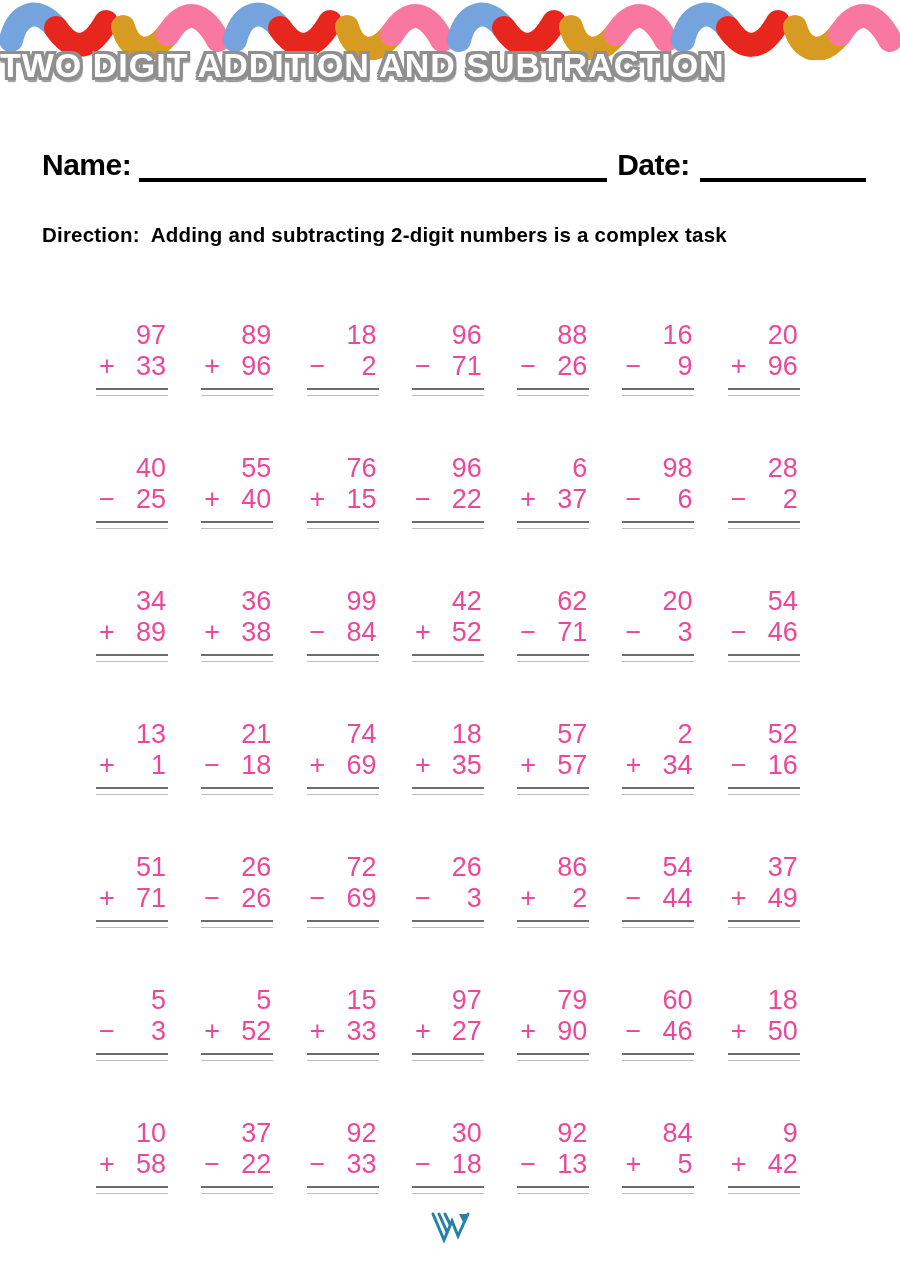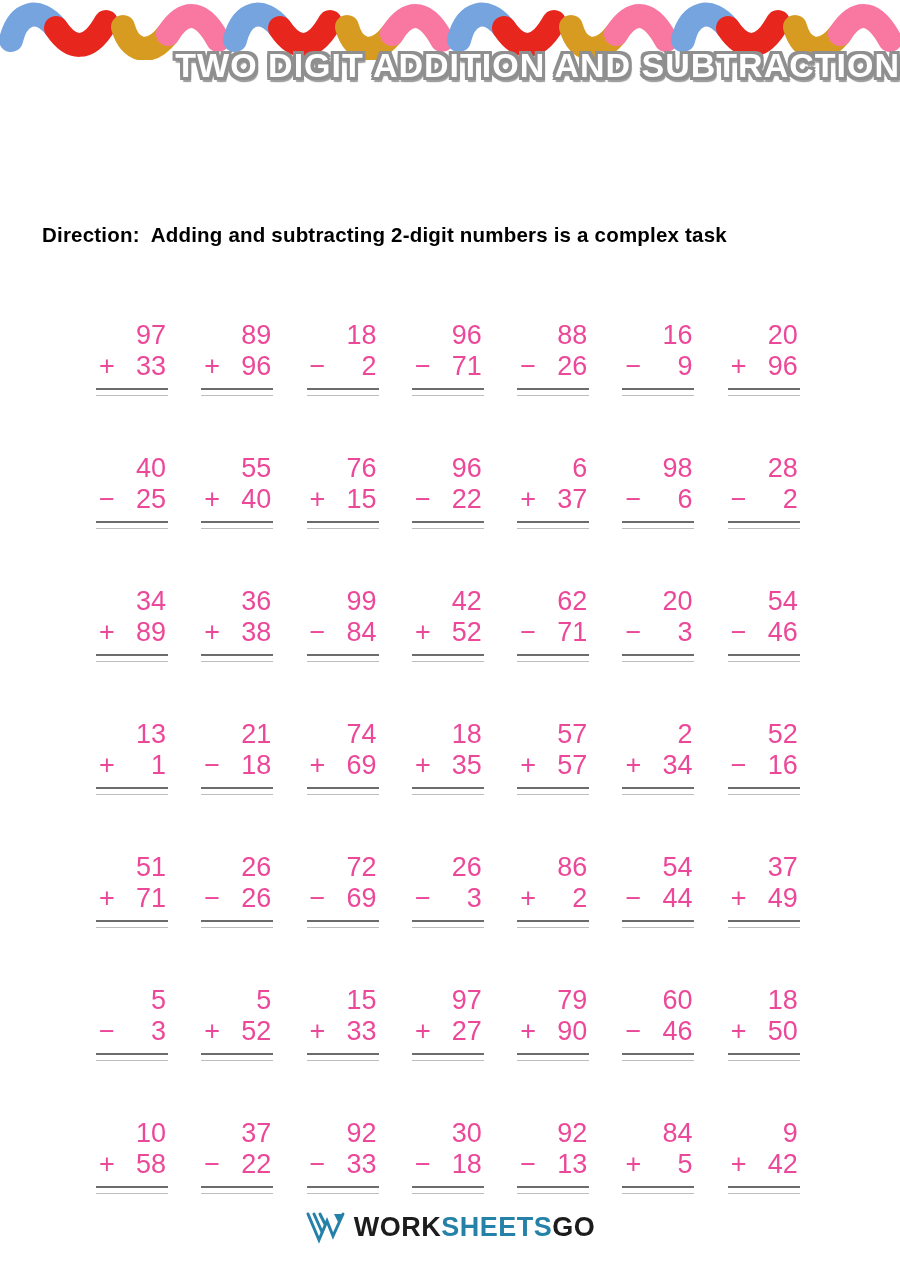--- a/index.html
+++ b/index.html
@@ -6,21 +6,21 @@
   .page {
     position:relative; width:900px; height:1274px; background:#ffffff;
     font-family:"Liberation Sans", sans-serif; overflow:hidden;
   }
   
   .waves { position:absolute; top:2px; left:0; width:900px; height:58px; }
 
   
   .title {
     position:absolute; top:46px; left:0; width:900px; margin:0;
-    text-align:right; font-size:34px; font-weight:bold; letter-spacing:1px;
+    text-align:left; font-size:34px; font-weight:bold; letter-spacing:1px;
     color:#ffffff;
     text-shadow:
       -3px -3px 0 #8f8f8f, 3px -3px 0 #8f8f8f, -3px 3px 0 #8f8f8f, 3px 3px 0 #8f8f8f,
       -3px 0 0 #8f8f8f, 3px 0 0 #8f8f8f, 0 -3px 0 #8f8f8f, 0 3px 0 #8f8f8f,
       -2px 2px 0 #8f8f8f, 2px 2px 0 #8f8f8f, 0 5px 1px #9d9d9d, 3px 5px 1px #9d9d9d;
   }
 
   
   .namedate {
     position:absolute; top:148px; left:42px; right:24px;
@@ -77,20 +77,26 @@
       <path d="M571,25 C578,50 598,55 616,32" stroke="#D89B22" stroke-width="24" stroke-linecap="round" fill="none"></path>
       <path d="M616,32 C630,10 648,4 666,38" stroke="#F978A2" stroke-width="24" stroke-linecap="round" fill="none"></path>
       <path d="M683,38 C690,10 710,4 728,26" stroke="#76A4DF" stroke-width="24" stroke-linecap="round" fill="none"></path>
       <path d="M728,26 C742,47 760,52 778,20" stroke="#E7271E" stroke-width="24" stroke-linecap="round" fill="none"></path>
       <path d="M795,25 C802,50 822,55 840,32" stroke="#D89B22" stroke-width="24" stroke-linecap="round" fill="none"></path>
       <path d="M840,32 C854,10 872,4 890,38" stroke="#F978A2" stroke-width="24" stroke-linecap="round" fill="none"></path>
     </svg>
 
   <h1 class="title">TWO DIGIT ADDITION AND SUBTRACTION</h1>
 
+  <div class="namedate">
+    <span class="lbl">Name:</span>
+    <span class="line name-line"></span>
+    <span class="lbl">Date:</span>
+    <span class="line date-line"></span>
+  </div>
 
   <p class="direction"><span>Direction:  Adding and subtracting 2-digit numbers is a complex task</span><br></p>
 
   <div class="grid">
       <div class="cell">
            <div class="num">97</div>
            <div class="second">
              <span class="op">+</span>
              <span class="num">33</span>
            </div>
@@ -482,16 +488,15 @@
          </div>
     </div>
 
   <div class="footer">
     <svg width="40" height="34" viewBox="0 0 40 34" xmlns="http://www.w3.org/2000/svg">
       <path class="wstroke" d="M3,4 L14,30 L22,11 L28,26 L38,4" fill="none" stroke-width="3" stroke-linecap="round" stroke-linejoin="miter" stroke="#2581A8"></path>
       <path class="wstroke" d="M9,4 L17,22" fill="none" stroke-width="3" stroke-linecap="round" stroke="#2581A8"></path>
       <path class="wstroke" d="M15,4 L20,14" fill="none" stroke-width="3" stroke-linecap="round" stroke="#2581A8"></path>
       <path class="wfill" d="M29,4 L38,4 L33,12 Z" fill="#2581A8"></path>
     </svg>
-    <span class="logo-text"><span>WORK</span><span class="teal" style="color: rgb(37, 129, 168);">SHEETS</span><span>GO</span></span>
   </div>
 
 </div>
 
 </body></html>

